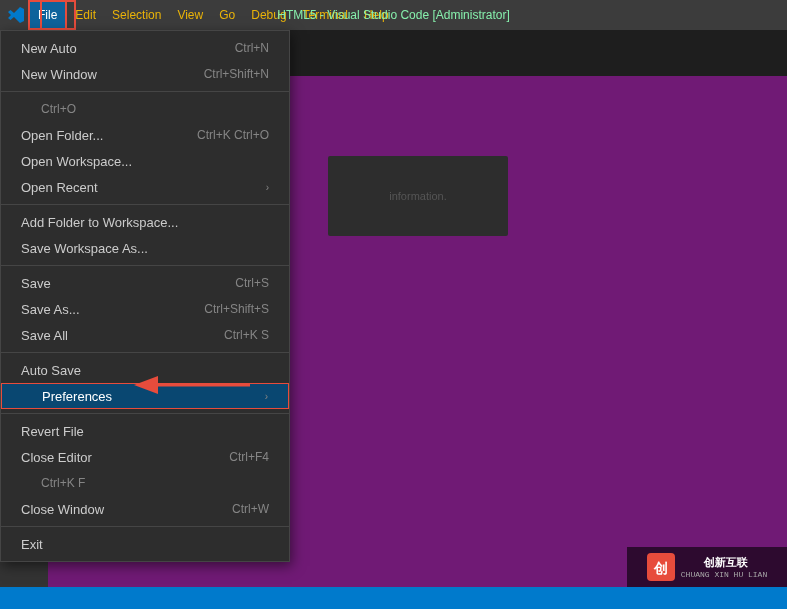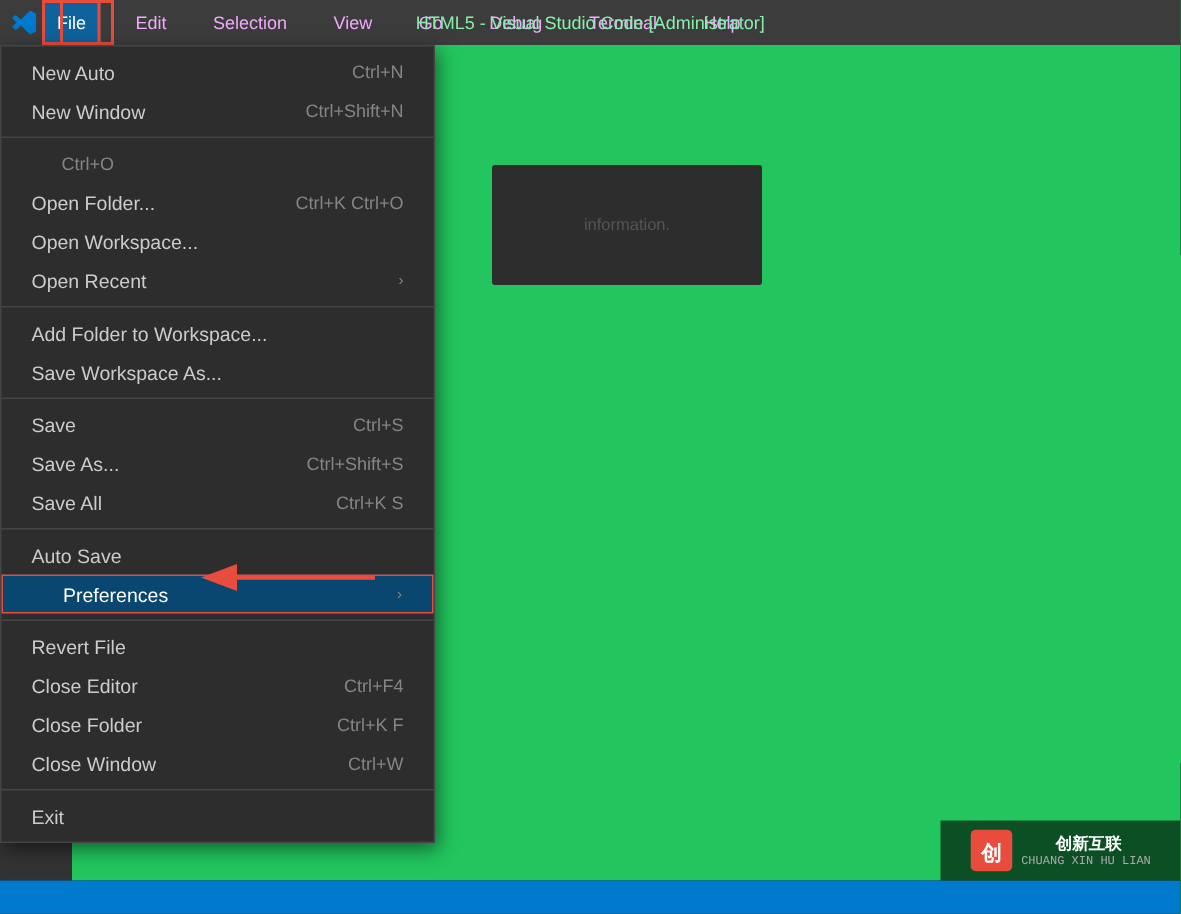--- a/index.html
+++ b/index.html
@@ -19,26 +19,26 @@
       height: 30px;
       background: #3c3c3c;
       display: flex;
       align-items: center;
       padding: 0 8px;
       position: relative;
     }
     .title-bar-menus {
       display: flex;
       align-items: center;
-      gap: 15px;
+      gap: 0;
     }
     .menu-item {
       padding: 2px 8px;
       font-size: 12px;
-      color: #f0abfc;
+      color: #eab308;
       cursor: pointer;
       height: 30px;
       display: flex;
       align-items: center;
     }
     .menu-item.active {
       background: #0e639c;
       color: #ffffff;
       border: 2px solid #e74c3c;
     }
@@ -74,22 +74,23 @@
       justify-content: center;
       color: #858585;
       cursor: pointer;
       font-size: 22px;
     }
     .activity-icon.active { color: #ffffff; border-left: 2px solid #ffffff; }
 
     
     .editor-area {
       flex: 1;
-      background: #22c55e;
+      background: #701a75;
       position: relative;
+      margin-top: 46px;
     }
 
     
     .status-bar {
       height: 22px;
       background: #007acc;
       display: flex;
       align-items: center;
       padding: 0 8px;
       font-size: 11px;
@@ -328,21 +329,20 @@
       </div>
       <div class="dropdown-separator"></div>
       <div class="dropdown-item">
         <span class="item-label">Revert File</span>
       </div>
       <div class="dropdown-item">
         <span class="item-label">Close Editor</span>
         <span class="item-shortcut">Ctrl+F4</span>
       </div>
       <div class="dropdown-item">
-        <span class="item-label">Close Folder</span>
         <span class="item-shortcut">Ctrl+K F</span>
       </div>
       <div class="dropdown-item">
         <span class="item-label">Close Window</span>
         <span class="item-shortcut">Ctrl+W</span>
       </div>
       <div class="dropdown-separator"></div>
       <div class="dropdown-item">
         <span class="item-label">Exit</span>
       </div>

